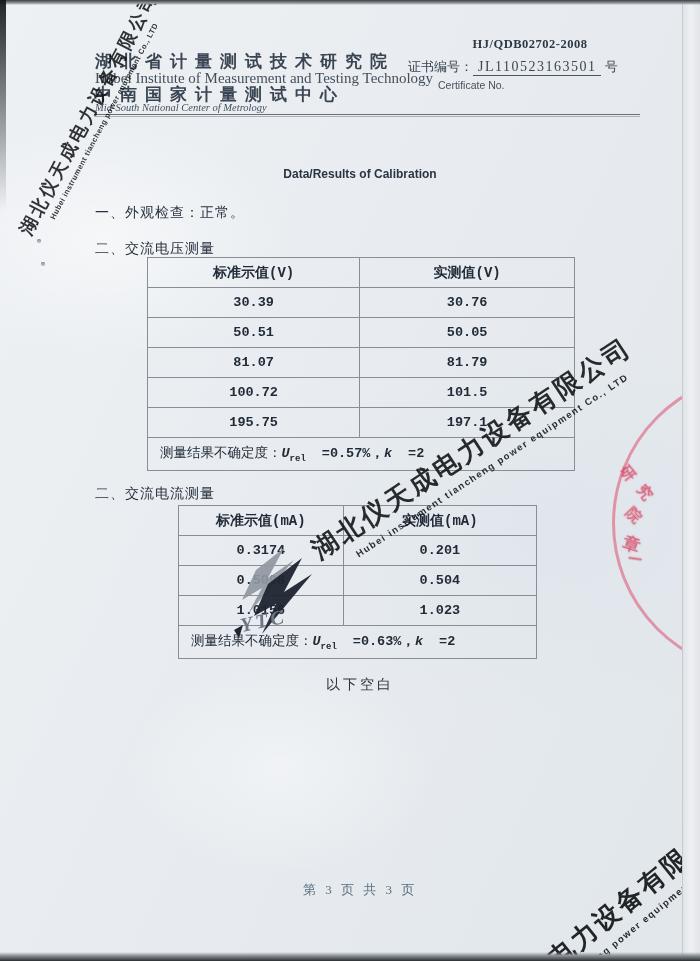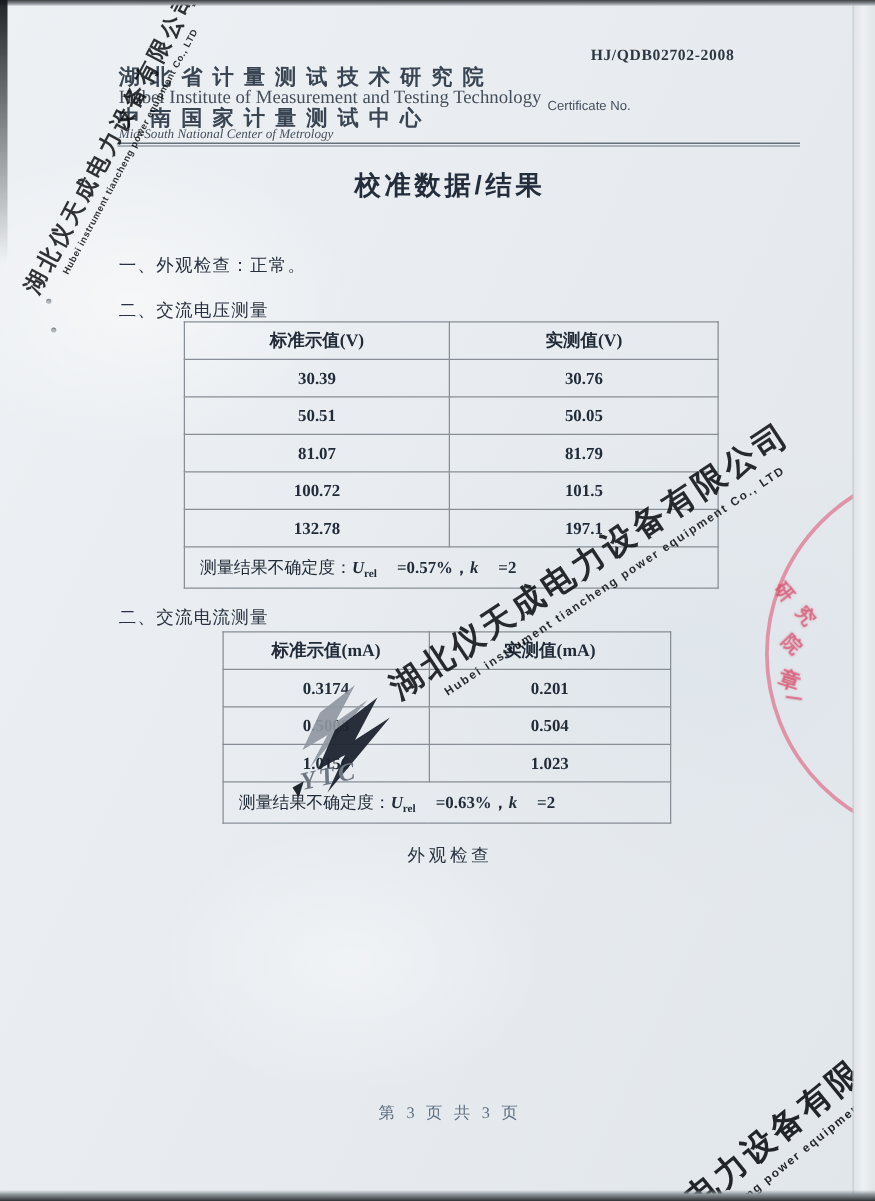--- a/index.html
+++ b/index.html
@@ -49,21 +49,21 @@
     letter-spacing:3px;color:#232d3b;}
   .title-en{left:140px;top:167px;width:440px;text-align:center;z-index:10;
     font-family:"Liberation Sans",sans-serif;font-weight:bold;font-size:12px;color:#2a3442;}
   .section-line{font-size:14px;letter-spacing:1px;color:#28313f;z-index:10;}
   .sec-visual{left:95px;top:204px;}
   .sec-voltage{left:95px;top:240px;}
   .sec-current{left:95px;top:485px;text-align:right;}
   
   table.cal{position:absolute;border-collapse:collapse;table-layout:fixed;z-index:10;
     font-size:13.5px;color:#222c39;}
-  table.cal td{border:1px solid #878e95;text-align:center;padding:0;}
+  table.cal td{border:1px solid #878e95;text-align:center;padding:0;font-family:Liberation Mono, monospace;}
   table.cal tr{height:30px;}
   table.cal .hd{font-weight:bold;font-size:14px;}
   table.cal .num{font-weight:bold;}
   table.cal tr.foot{height:33px;}
   table.cal td.foot-cell{text-align:left;padding-left:12px;font-size:13.5px;}
   .t-volt{left:147px;top:257px;width:428px;}
   .t-curr{left:178px;top:505px;width:359px;}
   .u-sym{font-style:italic;font-weight:bold;}
   .u-sub{font-size:9px;vertical-align:sub;font-weight:bold;}
   .u-val{font-weight:bold;margin-left:16px;}
@@ -109,24 +109,27 @@
   <div class="wm wm-tl">
     <div class="wm-cn">湖北仪天成电力设备有限公司</div>
     <div class="wm-en">Hubei instrument tiancheng power equipment Co., LTD</div>
   </div>
 
   <div class="abs inst-cn">湖北省计量测试技术研究院</div>
   <div class="abs inst-en">Hubei Institute of Measurement and Testing Technology</div>
   <div class="abs cent-cn">中南国家计量测试中心</div>
   <div class="abs cent-en">Mid-South National Center of Metrology</div>
   <div class="abs doc-code">HJ/QDB02702-2008</div>
+  <div class="abs cert-row">
+    <span>证书编号：</span><span class="cert-no">JL110523163501</span> <span>号</span>
+  </div>
   <div class="abs cert-en">Certificate No.</div>
   <div class="abs head-rule"></div>
 
-  <div class="abs title-cn">校准数据/结果</div>
+  <div class="abs title-en">Data/Results of Calibration</div>
 
   <div class="abs section-line sec-visual">一、外观检查：正常。</div>
   <div class="abs section-line sec-voltage">二、交流电压测量</div>
 
   <table class="cal t-volt">
     <colgroup>
         <col style="width:49.7%">
         <col style="width:50.3%">
       </colgroup>
     <tbody>
@@ -144,21 +147,21 @@
     </tr>
     <tr>
       <td class="num">81.07</td>
       <td class="num">81.79</td>
     </tr>
     <tr>
       <td class="num">100.72</td>
       <td class="num">101.5</td>
     </tr>
     <tr>
-      <td class="num">132.78</td>
+      <td class="num">195.75</td>
       <td class="num">197.1</td>
     </tr>
     <tr class="foot">
       <td class="foot-cell" colspan="2">
         <span>测量结果不确定度：</span><span class="u-sym">U</span><span class="u-sub">rel</span><span class="u-val">=0.57%，</span><span class="u-sym">k</span><span class="u-val">=2</span>
       </td>
     </tr>
   </tbody>
     </table>
 
@@ -187,21 +190,21 @@
       <td class="num">1.023</td>
     </tr>
     <tr class="foot">
       <td class="foot-cell" colspan="2">
         <span>测量结果不确定度：</span><span class="u-sym">U</span><span class="u-sub">rel</span><span class="u-val">=0.63%，</span><span class="u-sym">k</span><span class="u-val">=2</span>
       </td>
     </tr>
   </tbody>
     </table>
 
-  <div class="abs blank-note">外观检查</div>
+  <div class="abs blank-note">以下空白</div>
   <div class="abs page-indicator">第 3 页 共 3 页</div>
 
   <div class="wm wm-center">
     <div class="wm-cn">湖北仪天成电力设备有限公司</div>
     <div class="wm-en">Hubei instrument tiancheng power equipment Co., LTD</div>
   </div>
 
   <div class="wm wm-br">
     <div class="wm-cn">湖北仪天成电力设备有限公司</div>
     <div class="wm-en">Hubei instrument tiancheng power equipment Co., LTD</div>

